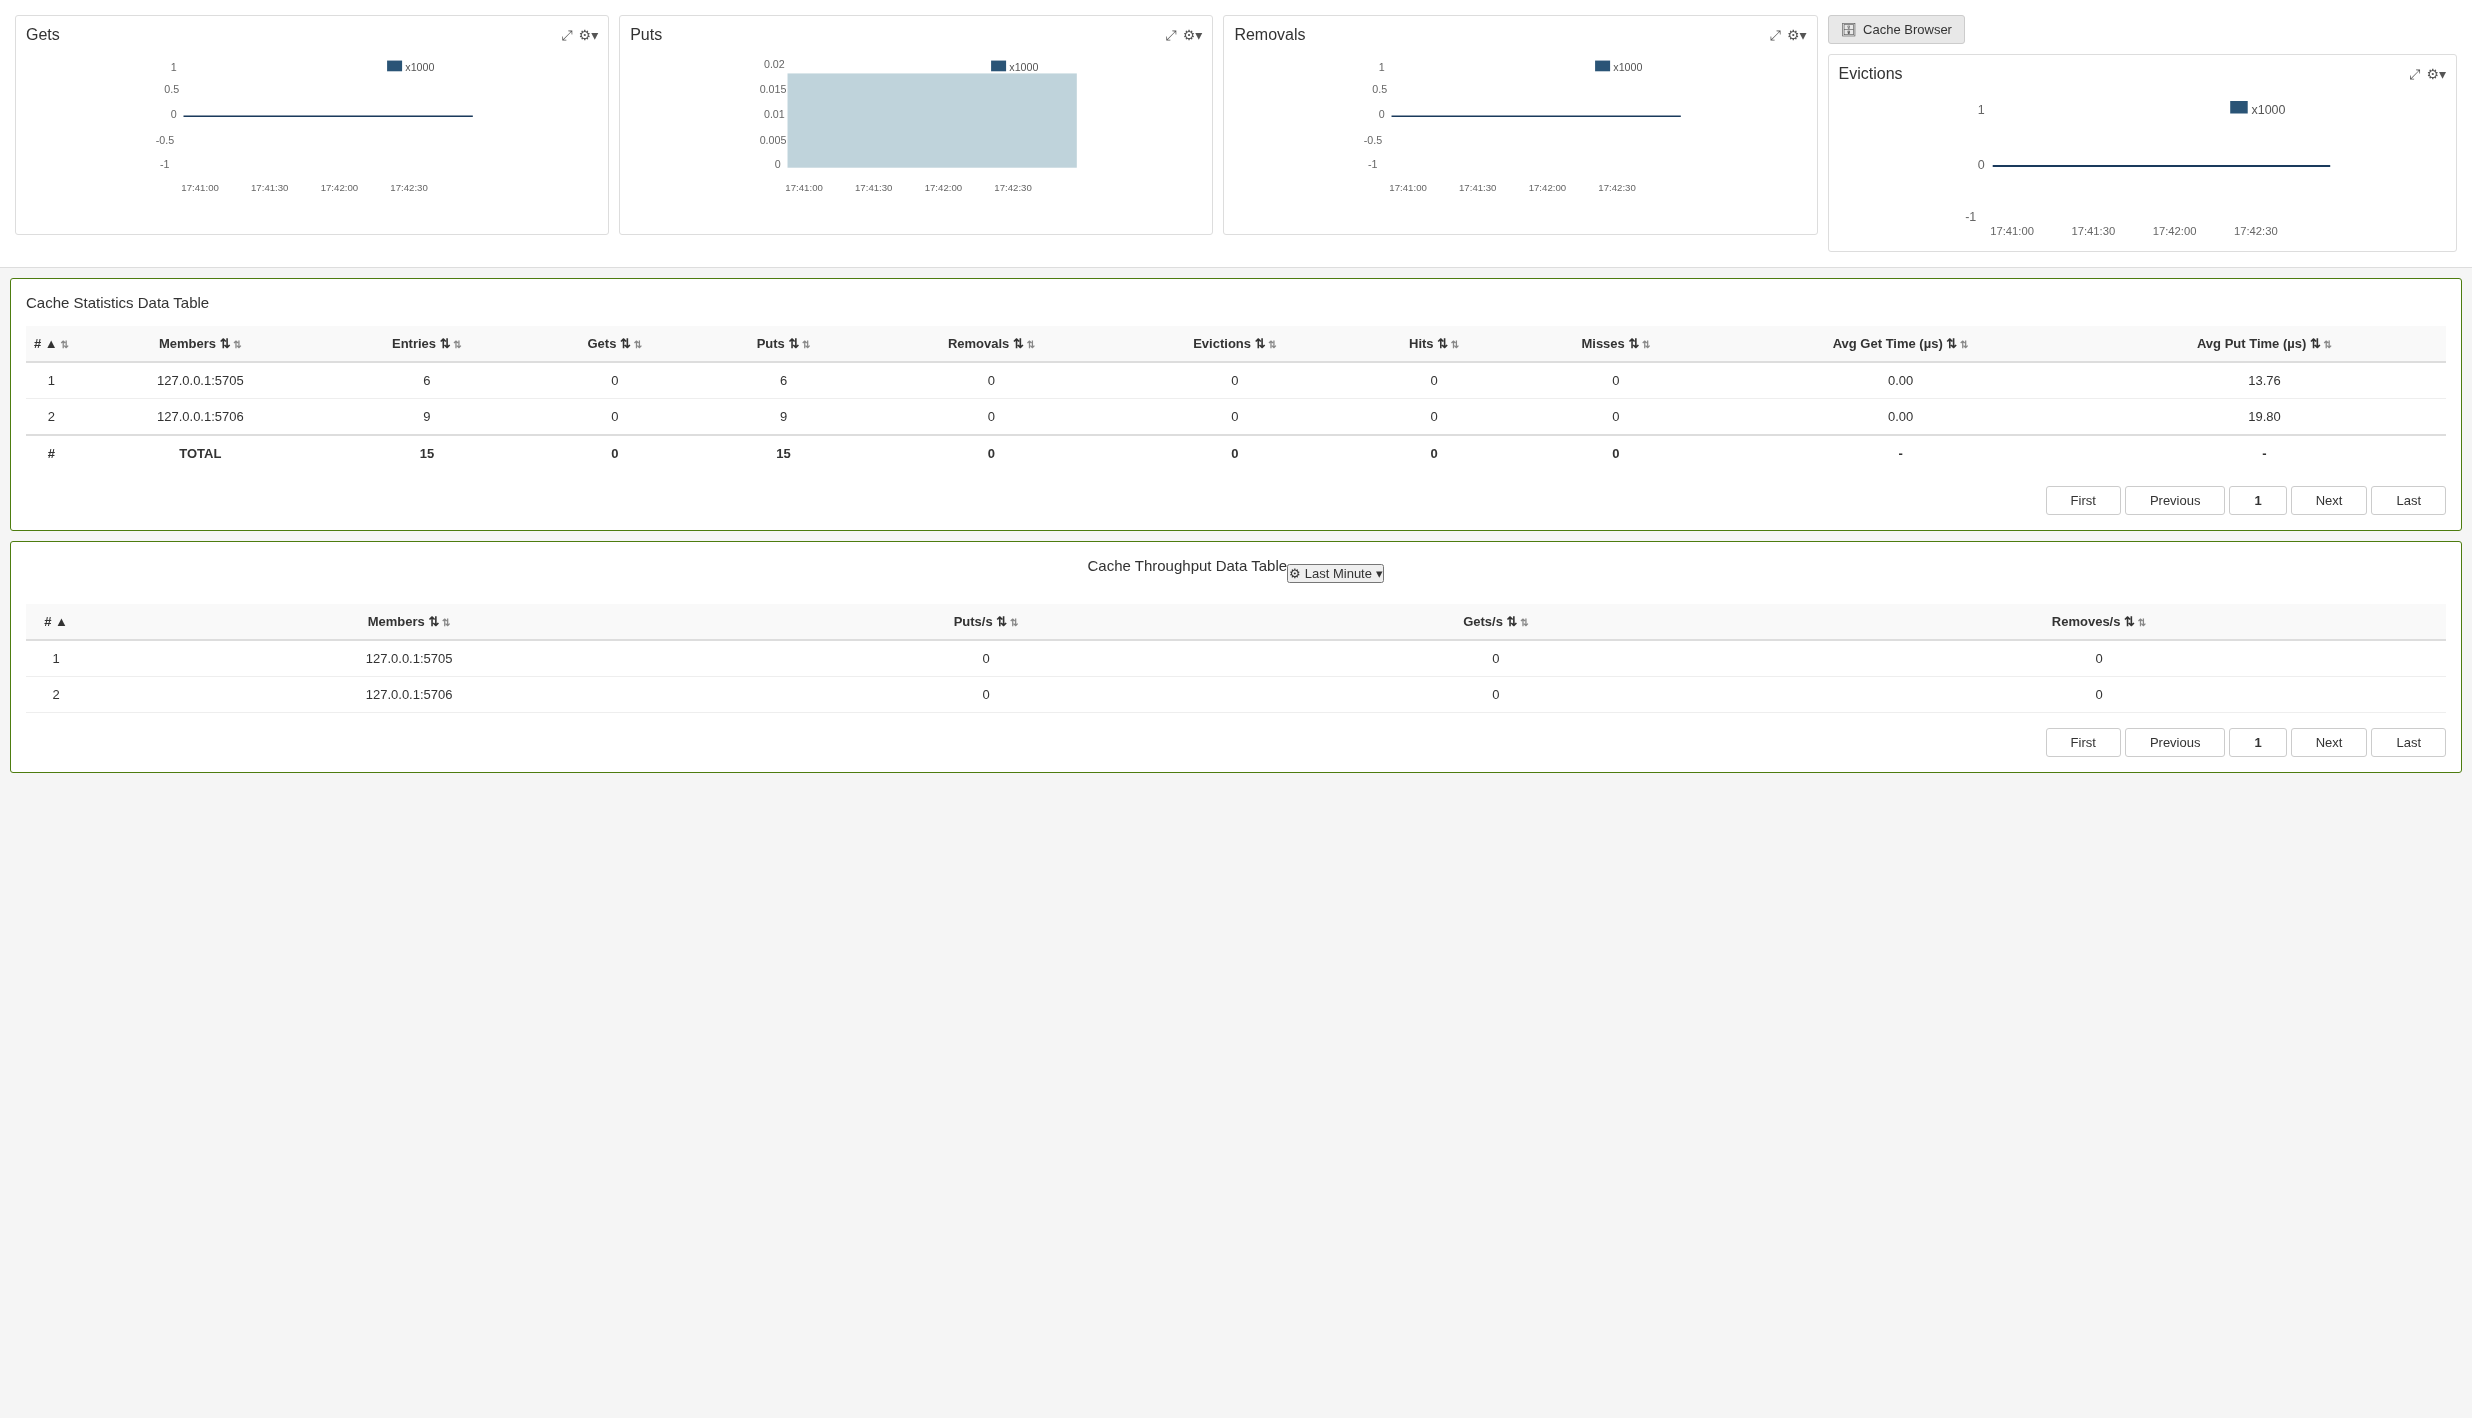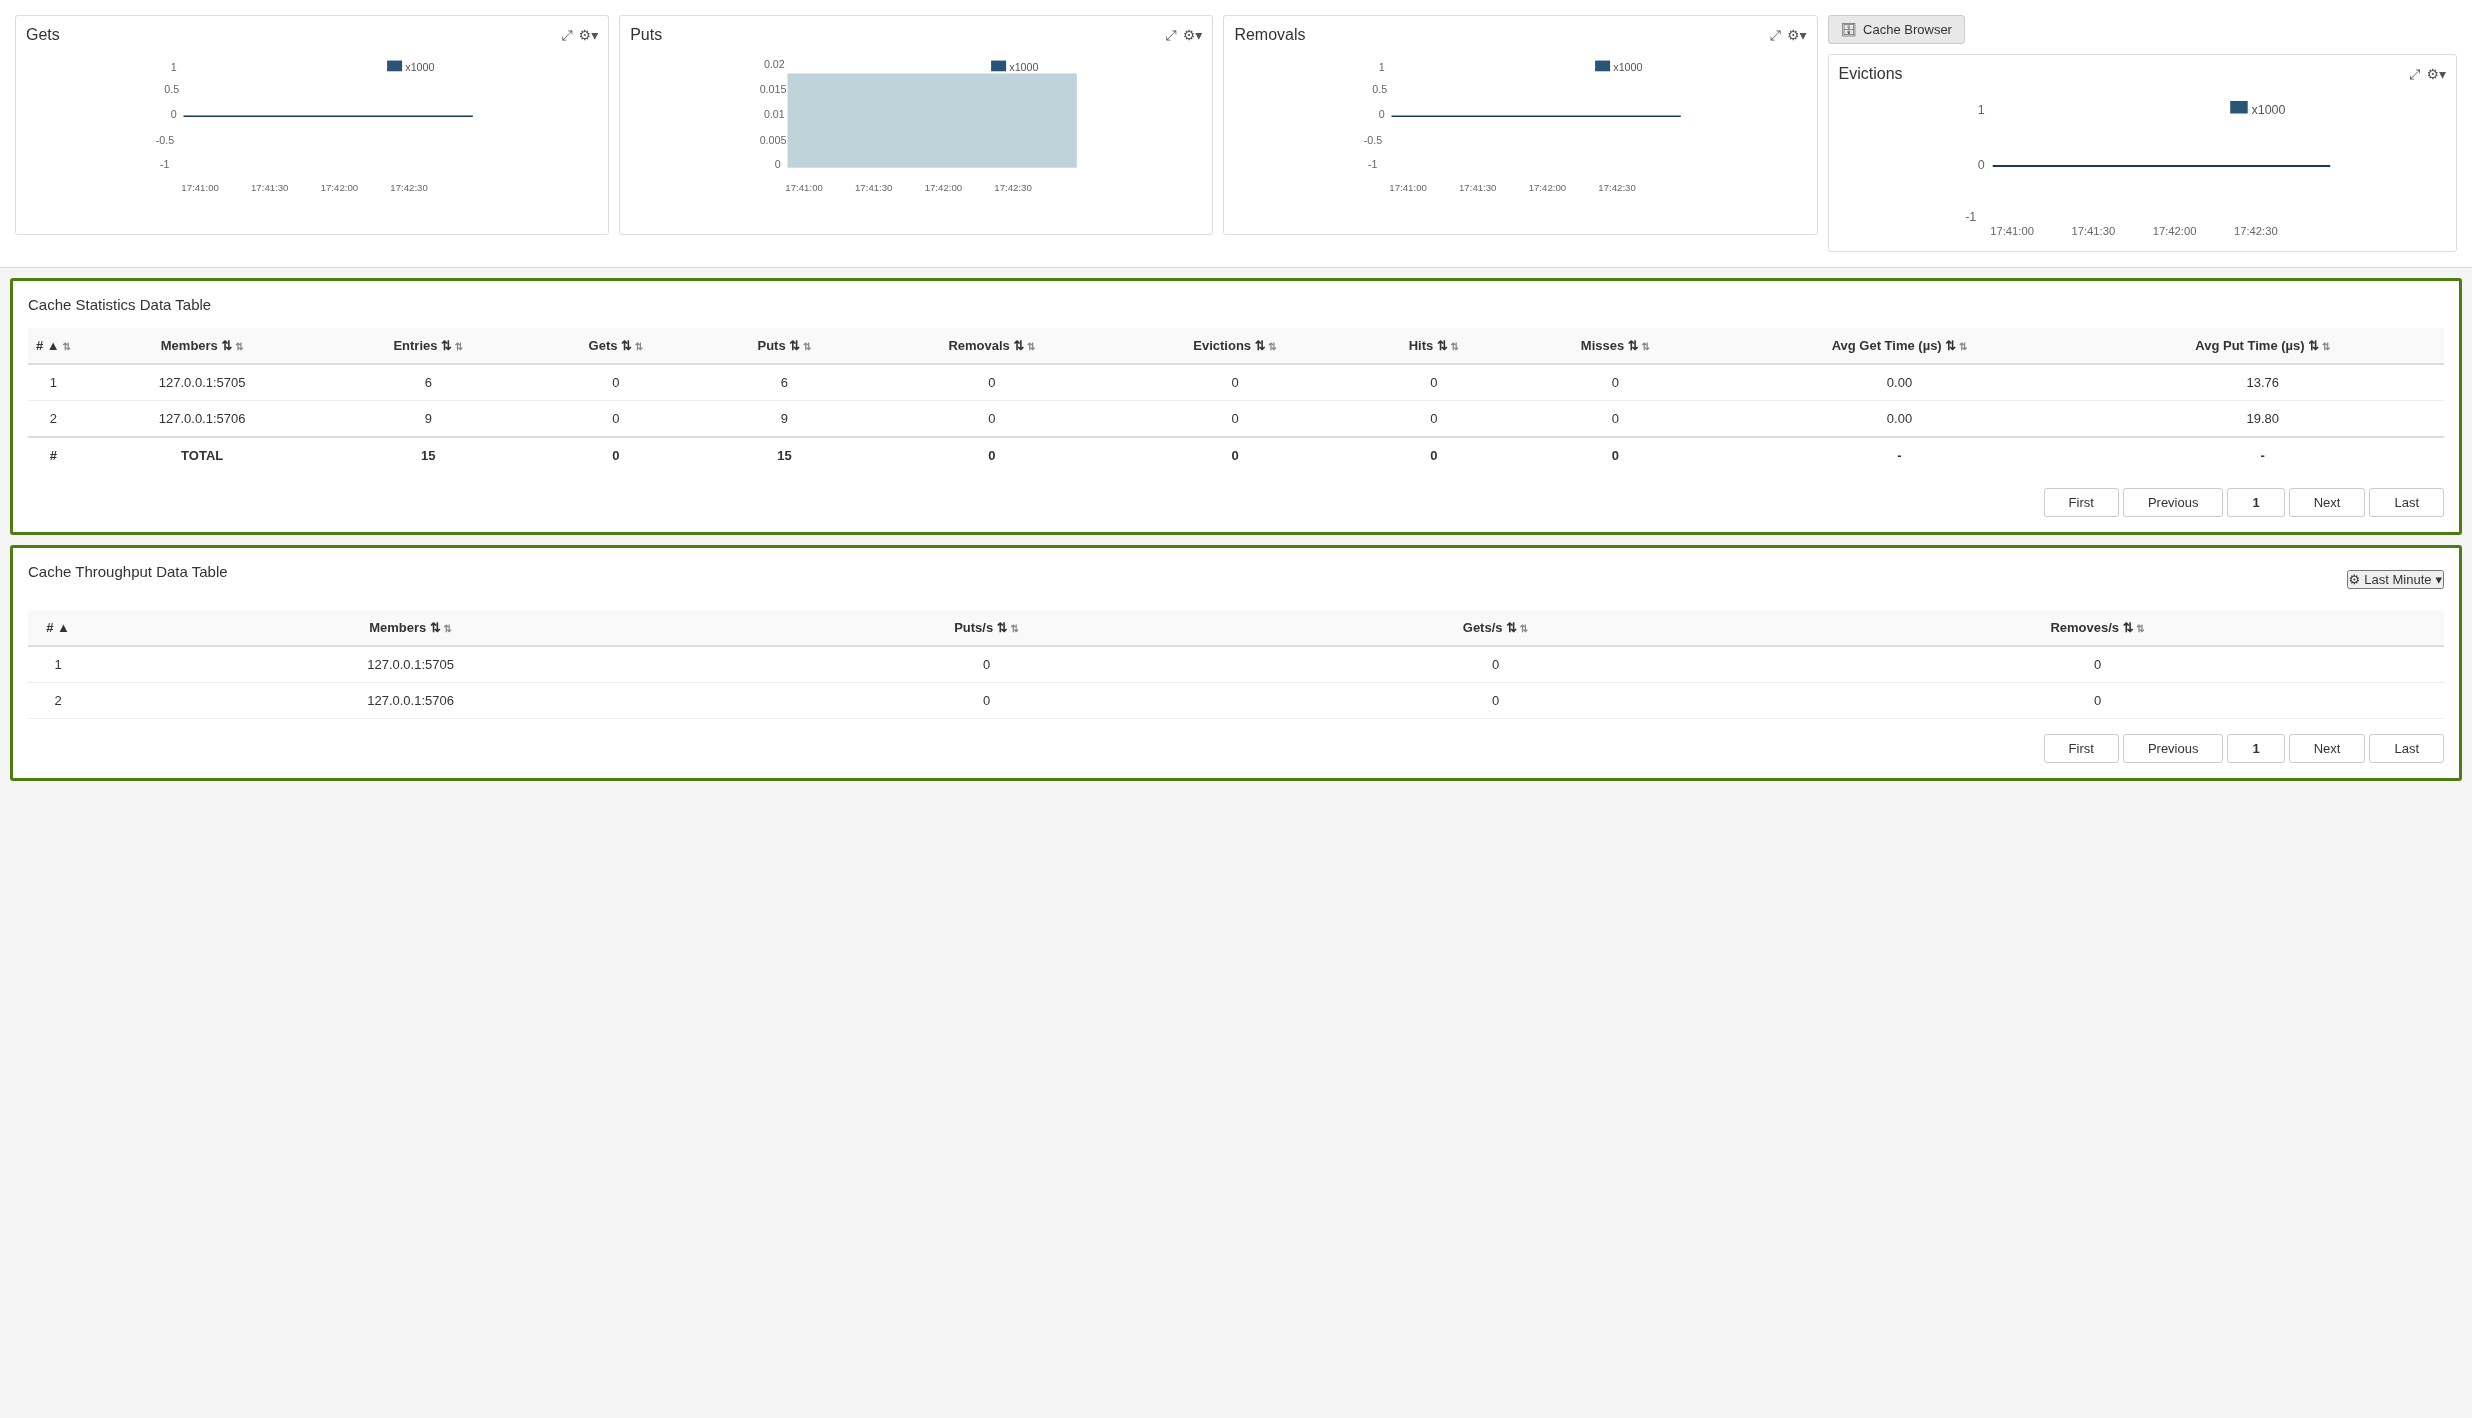--- a/index.html
+++ b/index.html
@@ -70,35 +70,35 @@
     }
 
     .chart-svg {
       width: 100%;
       height: 100%;
     }
 
     .section {
       background: #fff;
       margin: 10px;
-      border: 3px solid #4d7c0f;
+      border: 1px solid #4d7c0f;
       border-radius: 3px;
       padding: 15px;
     }
 
     .section-title {
       font-size: 15px;
       font-weight: normal;
       color: #333;
       margin-bottom: 15px;
     }
 
     .section-header {
       display: flex;
-      justify-content: space-between;
+      justify-content: center;
       align-items: center;
       margin-bottom: 15px;
     }
 
     .last-minute-btn {
       display: flex;
       align-items: center;
       gap: 4px;
       font-size: 13px;
       color: #333;

